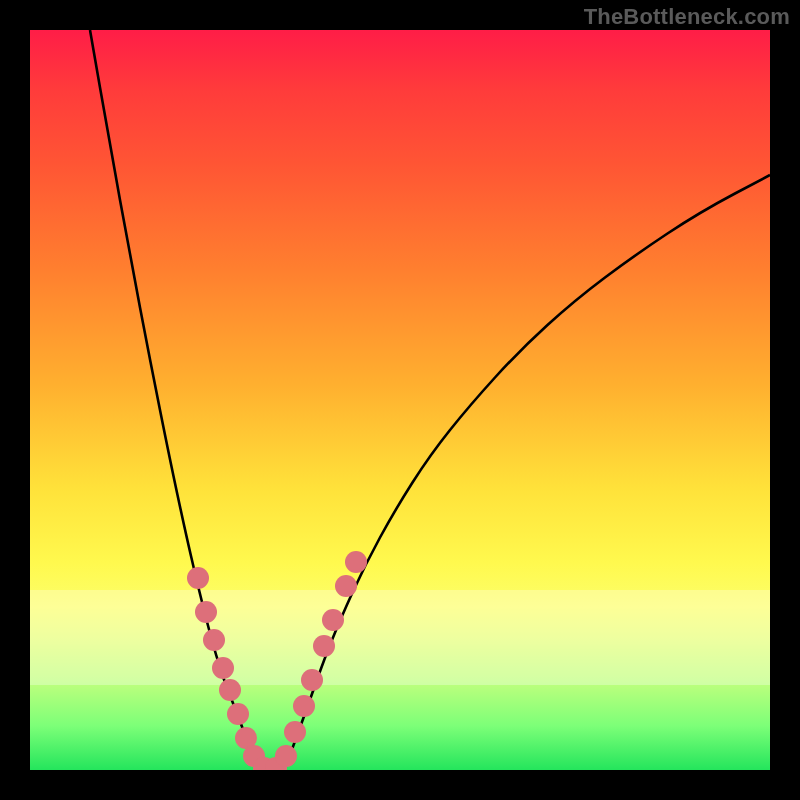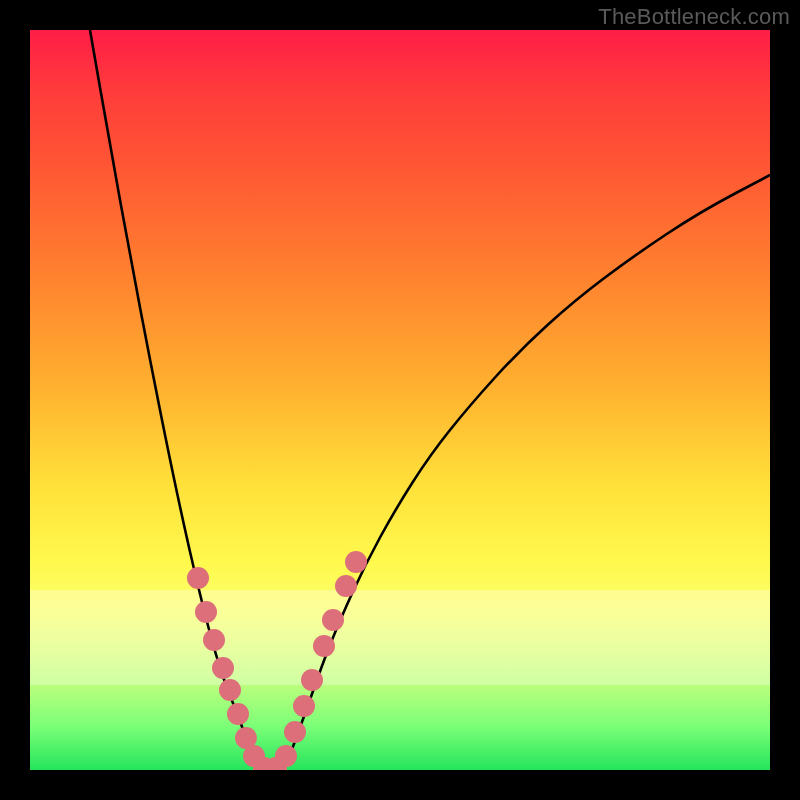--- a/index.html
+++ b/index.html
@@ -56,21 +56,21 @@
     width: 740px;
     height: 740px;
   }
   .watermark {
     position: absolute;
     top: 4px;
     right: 10px;
     color: #5a5a5a;
     font-size: 22px;
     letter-spacing: 0.2px;
-    font-weight: 400;
+    font-weight: 700;
   }
 </style>
 </head>
 <body>
 
 <div class="watermark">TheBottleneck.com</div>
 
 <div class="frame">
 
   <div class="gradient"></div>

